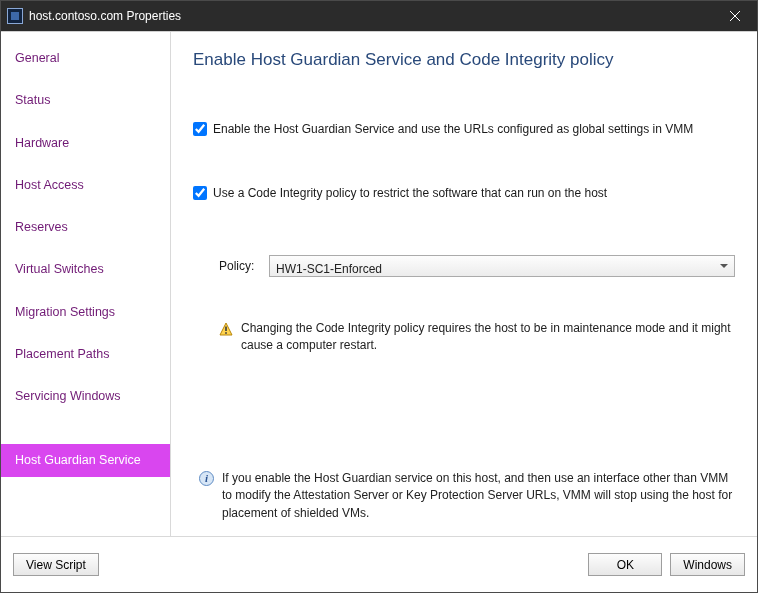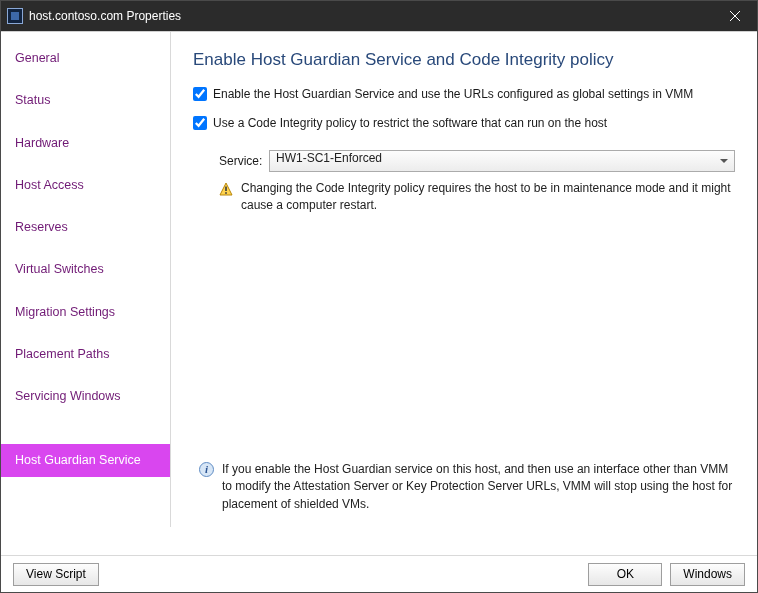--- a/index.html
+++ b/index.html
@@ -74,20 +74,21 @@
     margin-top:-9px;
     width:0;height:0;
     border-top:9px solid transparent;
     border-bottom:9px solid transparent;
     border-left:9px solid #335da8;
   }
   .main {
     flex:1; display:flex; flex-direction:column;
     padding: 18px 22px 8px 22px;
     min-width:0;
+    gap:35px;
   }
   .page-title {
     color:#29497a;
     font-size:17px;
     font-weight:400;
     margin-bottom:16px;
   }
   .check-row {
     display:flex; align-items:flex-start;
     margin-bottom:12px;
@@ -100,21 +101,21 @@
   .policy-row {
     display:flex; align-items:center;
     margin: 4px 0 8px 26px;
   }
   .policy-row .lbl { width:50px; }
   .policy-row .combo {
     flex:1;
     height:22px;
     border:1px solid #ababab;
     background: linear-gradient(#fdfdfd,#ececec);
-    display:flex; align-items:flex-start;
+    display:flex; align-items:flex-end;
     padding:0 6px;
     position:relative;
     font-size:12px;
     color:#222;
   }
   .policy-row .combo .chev {
     position:absolute; right:6px; top:50%; margin-top:-2px;
     width:0;height:0;
     border-left:4px solid transparent;
     border-right:4px solid transparent;
@@ -137,25 +138,24 @@
     background:#d7e6f6;border:1px solid #5f8cc4;
     color:#2a5392;
     display:flex;align-items:center;justify-content:center;
     font-style:italic; font-weight:bold; font-family:Georgia,serif;
     font-size:11px; line-height:1;
     margin:1px 8px 0 0; flex:0 0 auto;
   }
   .main-spacer { flex:1; }
   .info-block { margin-bottom:6px; margin-left:6px;}
   .footer {
-    height:37px;
+    height:56px;
     border-top:1px solid #d9d9d9;
     display:flex; align-items:center;
     padding:0 12px;
-    margin-top:28px;
   }
   .footer .spacer { flex:1; }
   .btn {
     height:23px; min-width:74px;
     border:1px solid #9e9e9e;
     background:linear-gradient(#fdfdfd,#e7e7e7);
     font-size:12px;
     padding:0 12px;
     margin-left:8px;
     cursor:default;
@@ -202,21 +202,21 @@
         <input type="checkbox" checked="" style="">
         <span class="check-label">Enable the Host Guardian Service and use the URLs configured as global settings in VMM</span>
       </label>
 
       <label class="check-row" style="margin-bottom:14px;">
         <input type="checkbox" checked="" style="">
         <span class="check-label">Use a Code Integrity policy to restrict the software that can run on the host</span>
       </label>
 
       <div class="policy-row">
-        <span class="lbl">Service:</span>
+        <span class="lbl">Policy:</span>
         <div class="combo">
           <span>HW1-SC1-Enforced</span>
           <span class="chev"></span>
         </div>
       </div>
 
       <div class="warning-row">
         <span class="warn-icon">
           <svg width="14" height="14" viewBox="0 0 14 14">
             <polygon points="7,1 13,13 1,13" fill="#ffd34f" stroke="#b8860b" stroke-width="1"></polygon>

